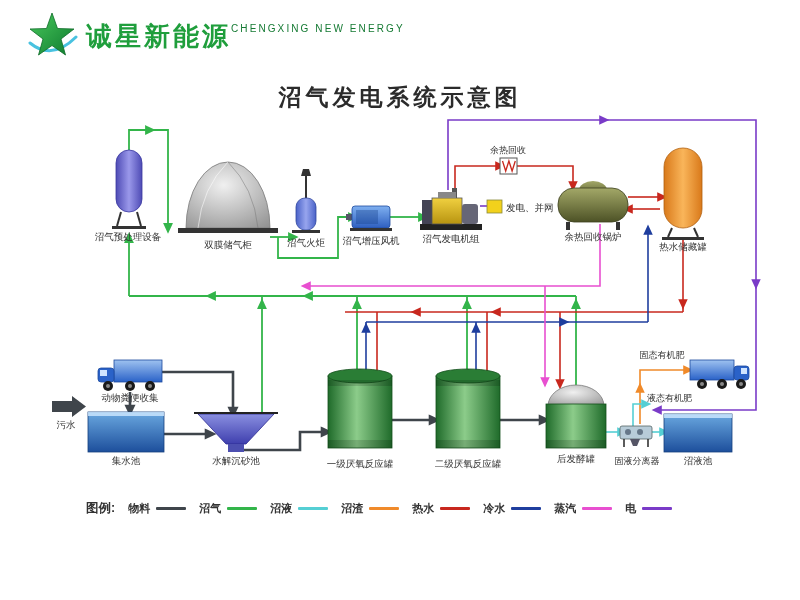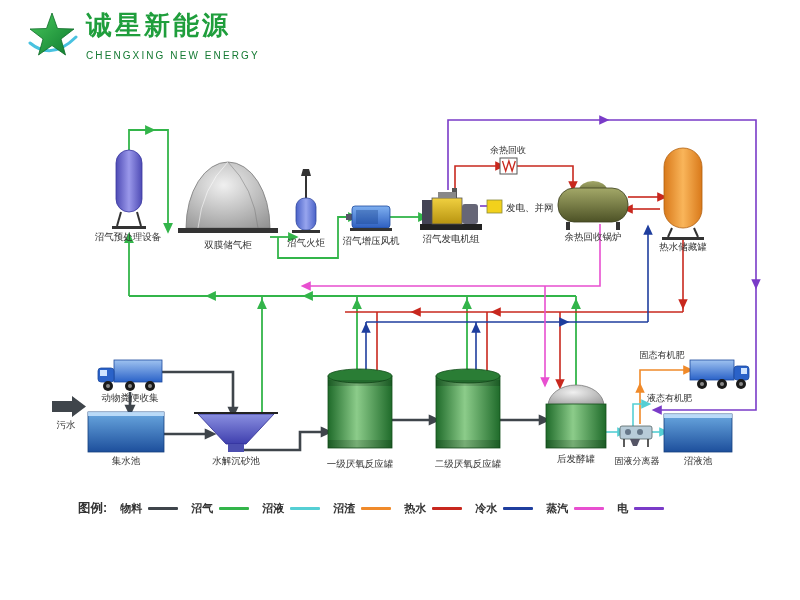--- a/index.html
+++ b/index.html
@@ -1,31 +1,31 @@
 <!DOCTYPE html>
 <html><head>
 <meta charset="utf-8">
 <style>
   html,body{margin:0;padding:0;background:#fff;}
   #page{position:relative;width:800px;height:600px;background:#ffffff;overflow:hidden;
         font-family:"Liberation Sans",sans-serif;}
   
   #logo{position:absolute;left:26px;top:10px;display:flex;align-items:center;gap:8px;}
-  #logo .txt{display:flex;flex-direction:column;}
+  #logo .txt{display:flex;flex-direction:row;}
   #logo .cn{font-size:26px;font-weight:bold;color:#1f9e3c;letter-spacing:3px;line-height:1.1;}
-  #logo .en{font-size:10px;color:#157a33;letter-spacing:2.1px;margin-top:10px;}
+  #logo .en{font-size:10px;color:#157a33;letter-spacing:2.1px;margin-top:1px;}
   
   #title{position:absolute;left:0;right:0;top:82px;text-align:center;
          font-size:23px;font-weight:bold;color:#2b2b2b;letter-spacing:4px;}
   
   #diagram{position:absolute;left:0;top:0;}
   text.lbl{font-size:9.5px;fill:#333;}
   text.lbl-s{font-size:9px;fill:#333;}
   
-  #legend{position:absolute;left:78px;top:500px;display:flex;align-items:center;gap:13px;}
+  #legend{position:absolute;left:86px;top:500px;display:flex;align-items:center;gap:13px;}
   #legend .t{font-size:12.5px;color:#333;font-weight:bold;}
   #legend .item{display:flex;align-items:center;gap:6px;}
   #legend .item span{font-size:11px;color:#333;font-weight:bold;}
   #legend .sw{width:30px;height:3px;border-radius:1px;}
 </style>
 </head>
 <body>
 
 <div id="page">
 
@@ -39,20 +39,21 @@
       </defs>
       <path d="M4,33 q22,18 46,-6" fill="none" stroke="#49c2e0" stroke-width="3" stroke-linecap="round"></path>
       <polygon points="26,3 31.5,18.5 48,19 35,29 39.5,45 26,35.5 12.5,45 17,29 4,19 20.5,18.5" fill="url(#gStar)" stroke="#0c6b27" stroke-width="0.8"></polygon>
     </svg>
     <div class="txt">
       <div class="cn">诚星新能源</div>
       <div class="en">CHENGXING NEW ENERGY</div>
     </div>
   </div>
 
+  <div id="title">沼气发电系统示意图</div>
 
   <svg id="diagram" width="800" height="600" viewBox="0 0 800 600">
     <defs>
       <path id="arw" d="M0,-3.5 L7.5,0 L0,3.5 Z"></path>
       <linearGradient id="gPurple" x1="0" y1="0" x2="1" y2="0">
         <stop offset="0" stop-color="#4e4bb5"></stop>
           <stop offset="0.5" stop-color="#9a98ea"></stop>
           <stop offset="1" stop-color="#4e4bb5"></stop>
       </linearGradient>
       <radialGradient id="gDome" cx="0.45" cy="0.35" r="0.85">

